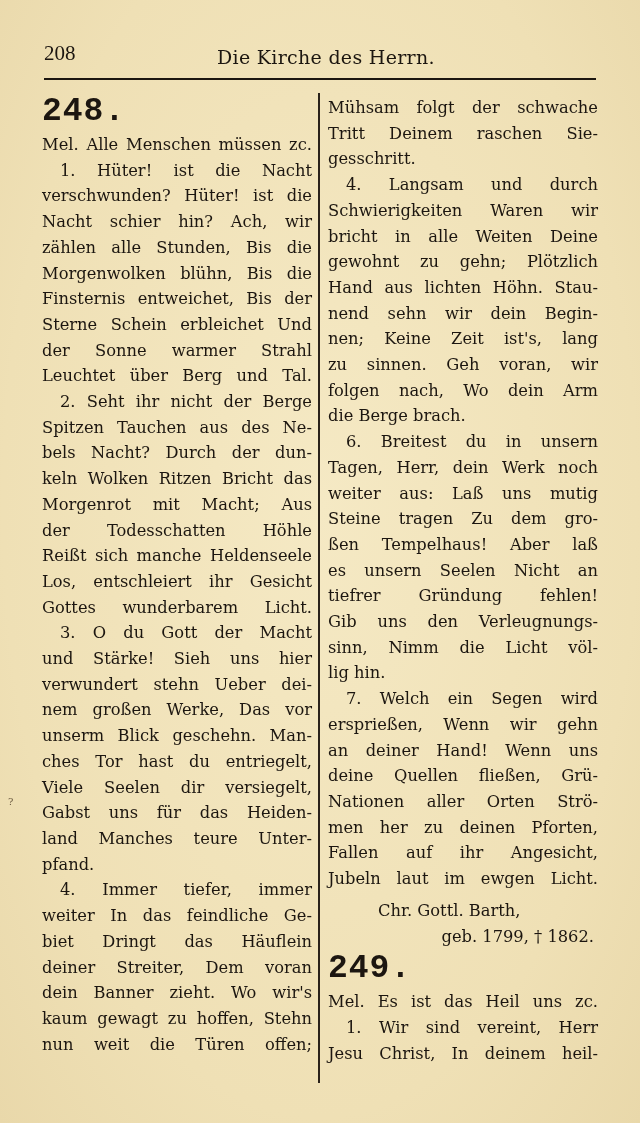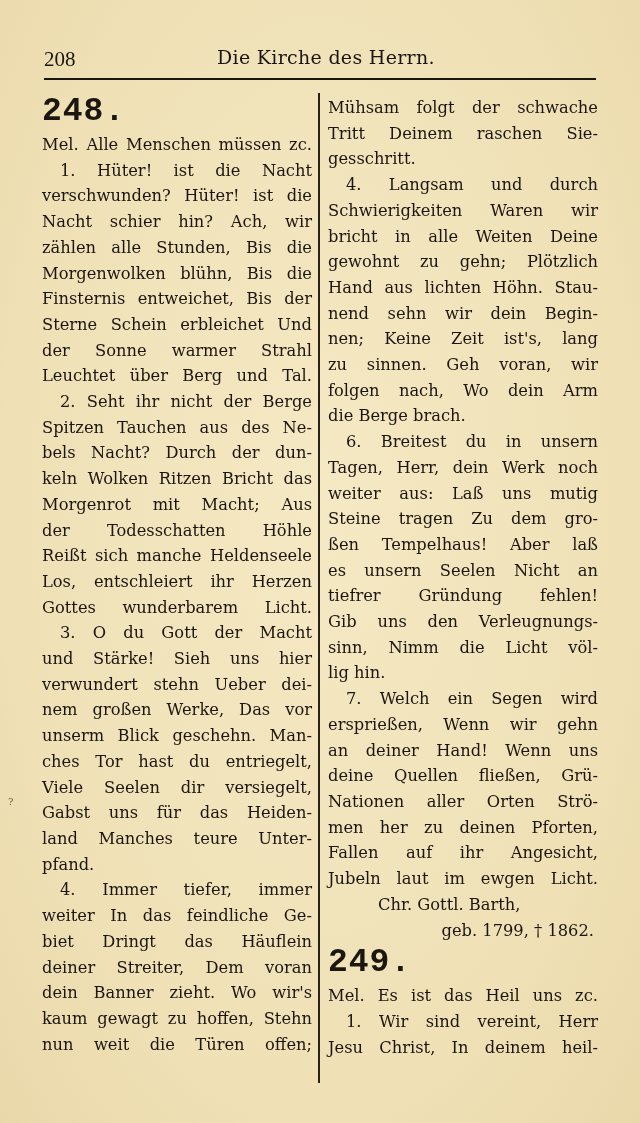--- a/index.html
+++ b/index.html
@@ -8,21 +8,21 @@
     background:#f2e5bd;
     background-image: radial-gradient(ellipse at 50% 45%, #f5e9c4 0%, #efe0b5 70%, #e9d8aa 100%);
     font-family:"DejaVu Serif", serif;
     color:#1c1610;
     position:relative;
   }
   .header {
     position:absolute; left:44px; top:40px; width:552px; height:40px;
   }
   .page-num {
-    position:absolute; left:0; top:7px;
+    position:absolute; left:0; top:1px;
     font-family:"Liberation Serif", serif; font-size:21px;
   }
   .running-title {
     position:absolute; left:173px; top:6px;
     font-family:"DejaVu Serif", serif; font-size:19px; letter-spacing:0.3px;
   }
   .rule {
     position:absolute; left:0; top:38px; width:552px; height:2px; background:#1c1610;
   }
   .col {
@@ -35,21 +35,21 @@
   .divider {
     position:absolute; left:318px; top:93px; width:2px; height:990px; background:#2a221a;
   }
   .hymn-num {
     text-align:left; font-family:Liberation Mono, monospace; font-weight:bold;
     font-size:33px; line-height:40px; letter-spacing:1px;
   }
   .line { display:block; white-space:nowrap; text-align:justify; text-align-last:justify; }
   .line.last { text-align-last:left; }
   .indent { padding-left:18px; }
-  .author { text-align:right; padding-right:4px; }
+  .author { text-align:right; padding-right:4px;margin-top:6px; }
   .author .l1 { display:block; text-align:left; padding-left:50px; }
   .mark { position:absolute; left:8px; top:796px; font-size:10px; color:#6a5a40; }
 </style>
 </head>
 <body>
 
 <div class="header">
   <span class="page-num">208</span>
   <span class="running-title">Die Kirche des Herrn.</span>
   <div class="rule"></div>
@@ -68,21 +68,21 @@
     <span class="line">Sterne Schein erbleichet Und</span>
     <span class="line">der Sonne warmer Strahl</span>
     <span class="line">Leuchtet über Berg und Tal.</span>
     <span class="line indent">2. Seht ihr nicht der Berge</span>
     <span class="line">Spitzen Tauchen aus des Ne-</span>
     <span class="line">bels Nacht? Durch der dun-</span>
     <span class="line">keln Wolken Ritzen Bricht das</span>
     <span class="line">Morgenrot mit Macht; Aus</span>
     <span class="line">der Todesschatten Höhle</span>
     <span class="line">Reißt sich manche Heldenseele</span>
-    <span class="line">Los, entschleiert ihr Herzen</span>
+    <span class="line">Los, entschleiert ihr Gesicht</span>
     <span class="line">Gottes wunderbarem Licht.</span>
     <span class="line indent">3. O du Gott der Macht</span>
     <span class="line">und Stärke! Sieh uns hier</span>
     <span class="line">verwundert stehn Ueber dei-</span>
     <span class="line">nem großen Werke, Das vor</span>
     <span class="line">unserm Blick geschehn. Man-</span>
     <span class="line">ches Tor hast du entriegelt,</span>
     <span class="line">Viele Seelen dir versiegelt,</span>
     <span class="line">Gabst uns für das Heiden-</span>
     <span class="line">land Manches teure Unter-</span>

